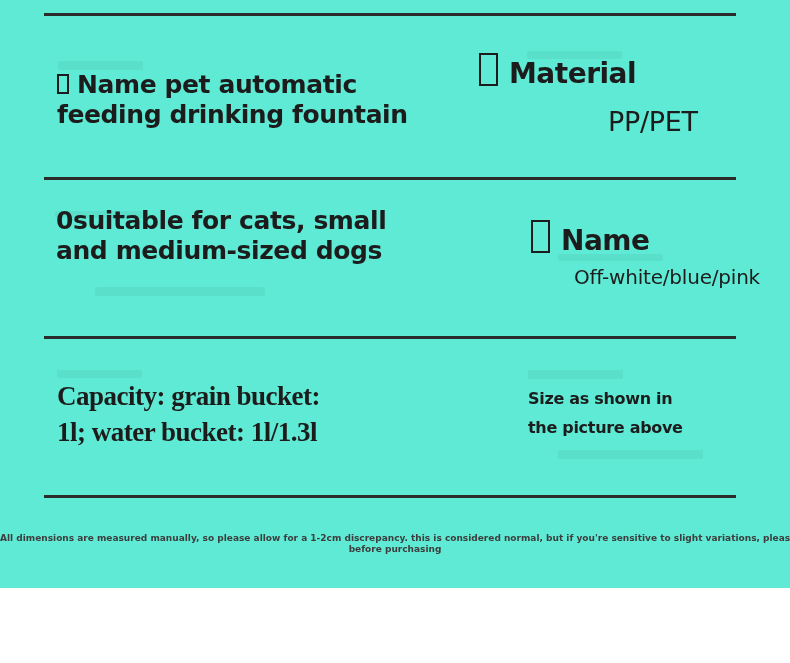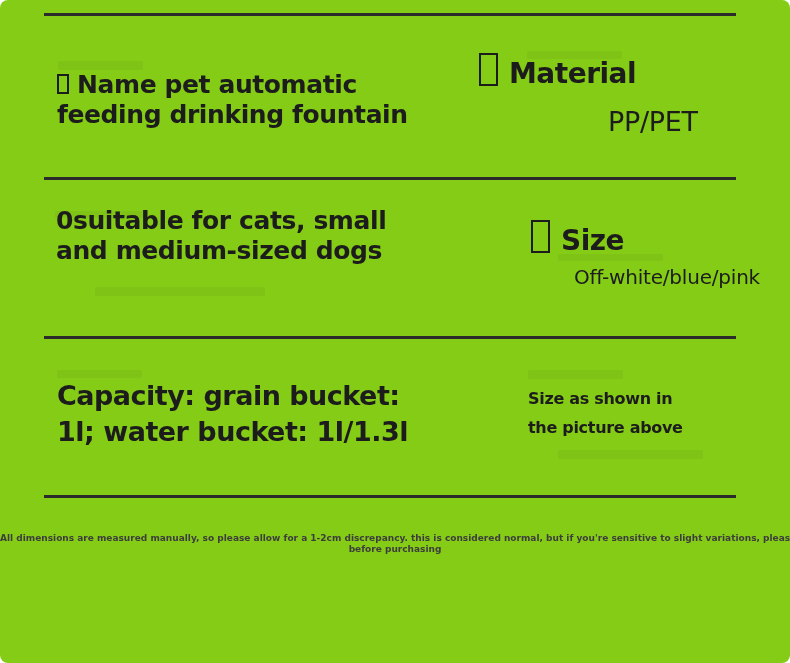--- a/index.html
+++ b/index.html
@@ -3,26 +3,25 @@
 <meta charset="utf-8">
 <style>
   html, body {
     margin: 0;
     padding: 0;
     background: #ffffff;
   }
   .canvas {
     position: relative;
     width: 790px;
-    height: 663px;
-    background: #84cc16;
+    height: 588px;
+    background: #5eead4;
     font-family: "DejaVu Sans", sans-serif;
     color: #1c1c1c;
     overflow: hidden;
-    border-radius: 8px;
   }
   .divider {
     position: absolute;
     left: 44px;
     width: 692px;
     height: 3px;
     background: #2b2b2b;
   }
   .d1 { top: 13px; }
   .d2 { top: 177px; }
@@ -32,21 +31,21 @@
   .block { position: absolute; white-space: nowrap; }
 
   .spec-left {
     font-weight: bold;
     font-size: 25px;
     line-height: 30px;
     letter-spacing: -0.4px;
   }
   .name-block     { left: 57px; top: 70px; }
   .suitable-block { left: 56px; top: 206px; }
-  .capacity-block { left: 57px; top: 378px; font-size: 27px; line-height: 36px; letter-spacing: -0.5px; }
+  .capacity-block { left: 57px; top: 378px; font-size: 27px; line-height: 36px; letter-spacing: -0.5px; font-family: Liberation Serif, serif; }
 
   .big-title {
     font-weight: bold;
     font-size: 28px;
     line-height: 40px;
     letter-spacing: -0.5px;
   }
   .material-title { left: 479px; top: 53px; }
   .material-value { left: 561px; top: 106px; font-size: 27px; font-weight: normal; letter-spacing: -0.3px; margin-left: 47px; }
   .color-title    { left: 531px; top: 220px; }
@@ -125,21 +124,21 @@
     <span class="tofu tofu-lg"></span><span>Material</span>
   </div>
   <div class="block material-value">PP/PET</div>
 
   <div class="block spec-left suitable-block">
     <span>0suitable for cats, small</span><br>
     <span>and medium-sized dogs</span>
   </div>
 
   <div class="block big-title color-title">
-    <span class="tofu tofu-lg"></span><span>Size</span>
+    <span class="tofu tofu-lg"></span><span>Name</span>
   </div>
   <div class="block color-value">Off-white/blue/pink</div>
 
   <div class="block spec-left capacity-block">
     <span>Capacity: grain bucket:</span><br>
     <span>1l; water bucket: 1l/1.3l</span>
   </div>
 
   <div class="block size-block">
     <span>Size as shown in</span><br>

